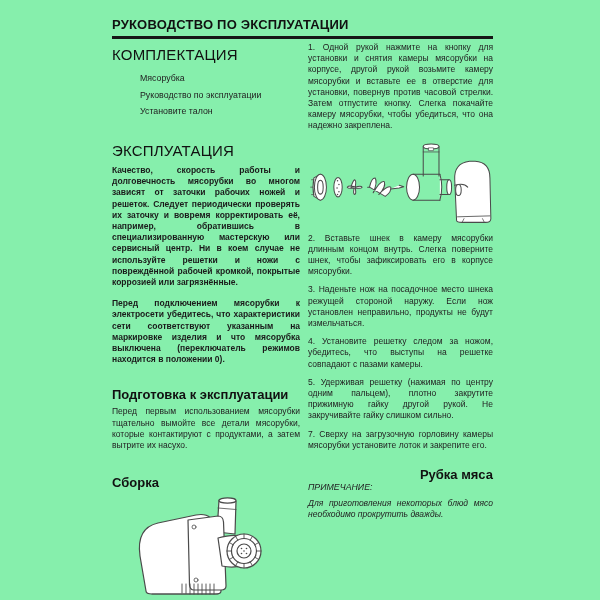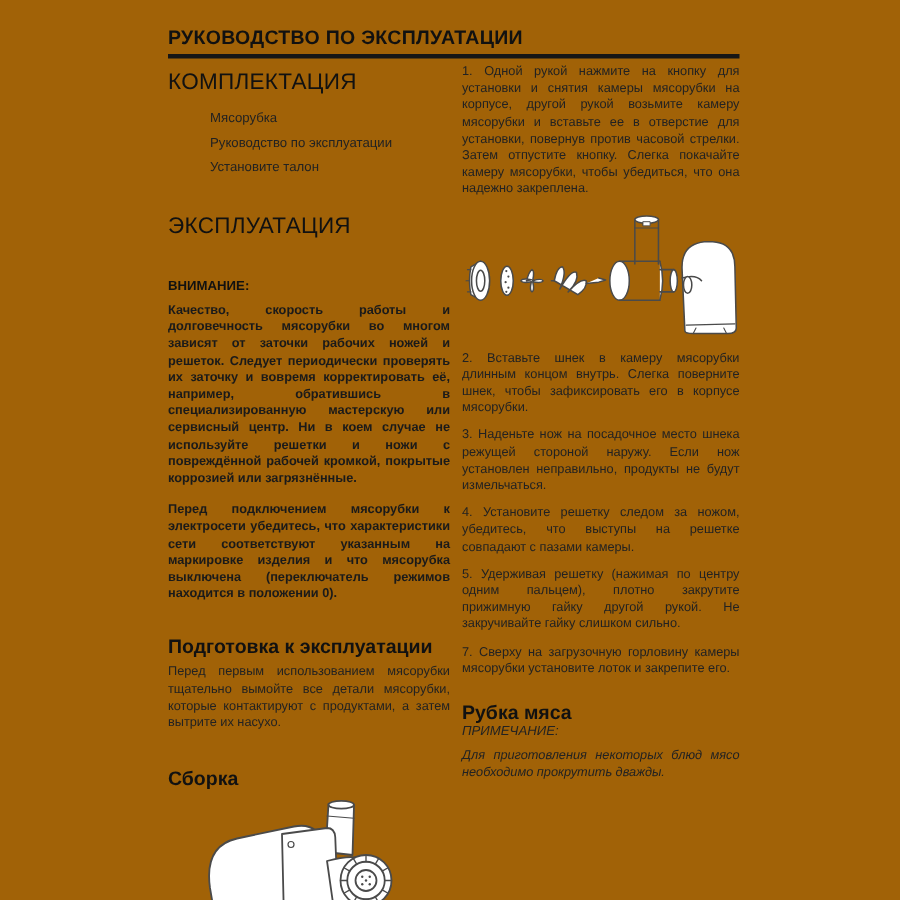--- a/index.html
+++ b/index.html
@@ -4,21 +4,21 @@
 <style>
   * { margin:0; padding:0; box-sizing:border-box; }
   html,body { background:#ffffff; }
   body {
     width:600px; height:600px;
     font-family:"Liberation Sans", sans-serif;
     color:#1b1b1b;
   }
   .page {
     position:relative; width:600px; height:600px;
-    background:#a16207; overflow:hidden;
+    background:#86efac; overflow:hidden;
   }
   .header { position:absolute; left:112px; top:17px; width:381px; }
   .header-title {
     font-size:13px; font-weight:bold; letter-spacing:.2px; color:#111;
   }
   .header-rule { margin-top:4px; height:3px; background:#161616; }
 
   .col { position:absolute; }
   .col-left  { left:112px; top:46px;  width:188px; }
   .col-right { left:308px; top:42px;  width:185px; }
@@ -41,21 +41,21 @@
   .lbl-ital { font-size:8.8px; font-weight:normal; color:#222; }
 
   .pack-item { font-size:8.8px; color:#222; margin-bottom:6.5px;padding-left:28px; }
 
   
   .mb-list  { margin-bottom:14px; }
   .gap-28   { }
   .gap-26   { margin-top:26px; }
   .gap-24   { margin-top:24px; }
   .gap-22   { margin-top:22px; }
-  .gap-16   { margin-top:16px; }
+  .gap-16   { margin-top:16px;text-align:right; }
   .gap-10   { margin-top:10px; }
   .gap-6    { margin-top:6px; }
   .gap-4    { margin-top:4px; }
   .step     { margin-bottom:7px; }
 
   .fig { display:block; margin:4px auto 0 auto; }
   svg  { display:block; }
 </style>
 </head>
 <body>
@@ -70,21 +70,20 @@
   <div class="col col-left">
     <div class="h-big">КОМПЛЕКТАЦИЯ</div>
     <div class="mb-list gap-10">
       <div class="pack-item">Мясорубка</div>
       <div class="pack-item">Руководство по эксплуатации</div>
       <div class="pack-item">Установите талон</div>
     </div>
 
     <div class="h-big gap-26">ЭКСПЛУАТАЦИЯ</div>
 
-    <div class="lbl gap-26">ВНИМАНИЕ:</div>
     <p class="txt bold gap-6">Качество, скорость работы и долговечность мясорубки во многом зависят от заточки рабочих ножей и решеток. Следует периодически проверять их заточку и вовремя корректировать её, например, обратившись в специализированную мастерскую или сервисный центр. Ни в коем случае не используйте решетки и ножи с повреждённой рабочей кромкой, покрытые коррозией или загрязнённые.</p>
     <p class="txt bold gap-10">Перед подключением мясорубки к электросети убедитесь, что характеристики сети соответствуют указанным на маркировке изделия и что мясорубка выключена (переключатель режимов находится в положении 0).</p>
 
     <div class="h-sub gap-22">Подготовка к эксплуатации</div>
     <p class="txt gap-4">Перед первым использованием мясорубки тщательно вымойте все детали мясорубки, которые контактируют с продуктами, а затем вытрите их насухо.</p>
 
     <div class="h-sub gap-24">Сборка</div>
 
     <svg class="fig" width="168" height="104" viewBox="0 0 168 104">
       <g stroke="#4a4a4a" stroke-width="1.2" fill="#ffffff" stroke-linejoin="round" stroke-linecap="round">

